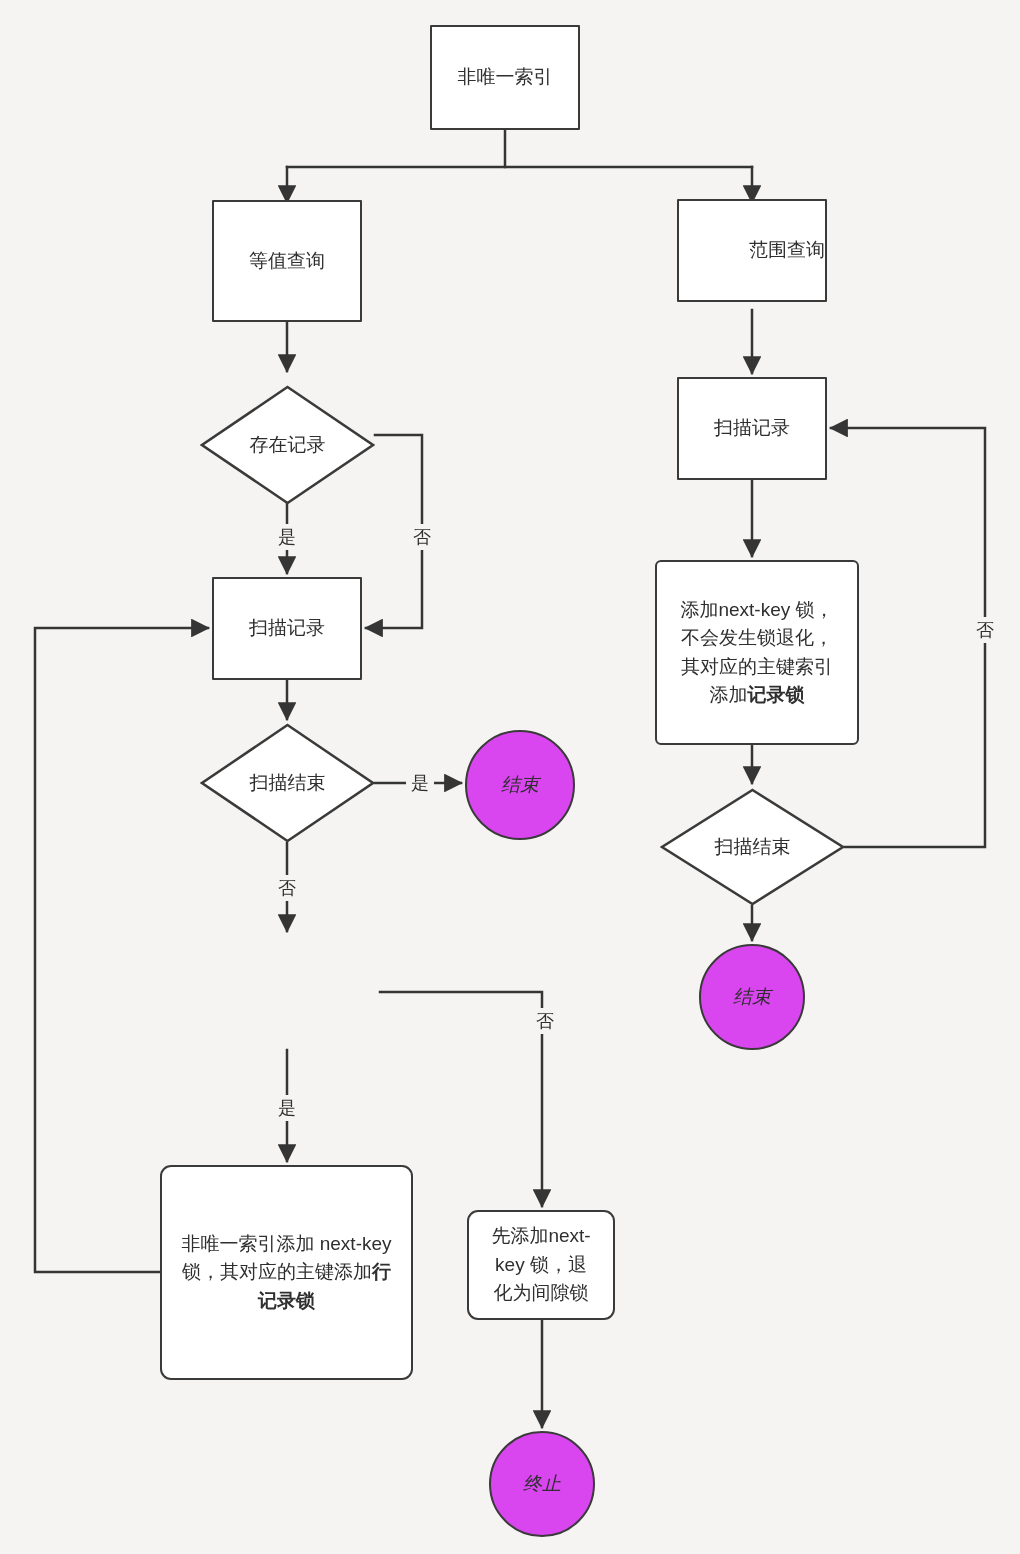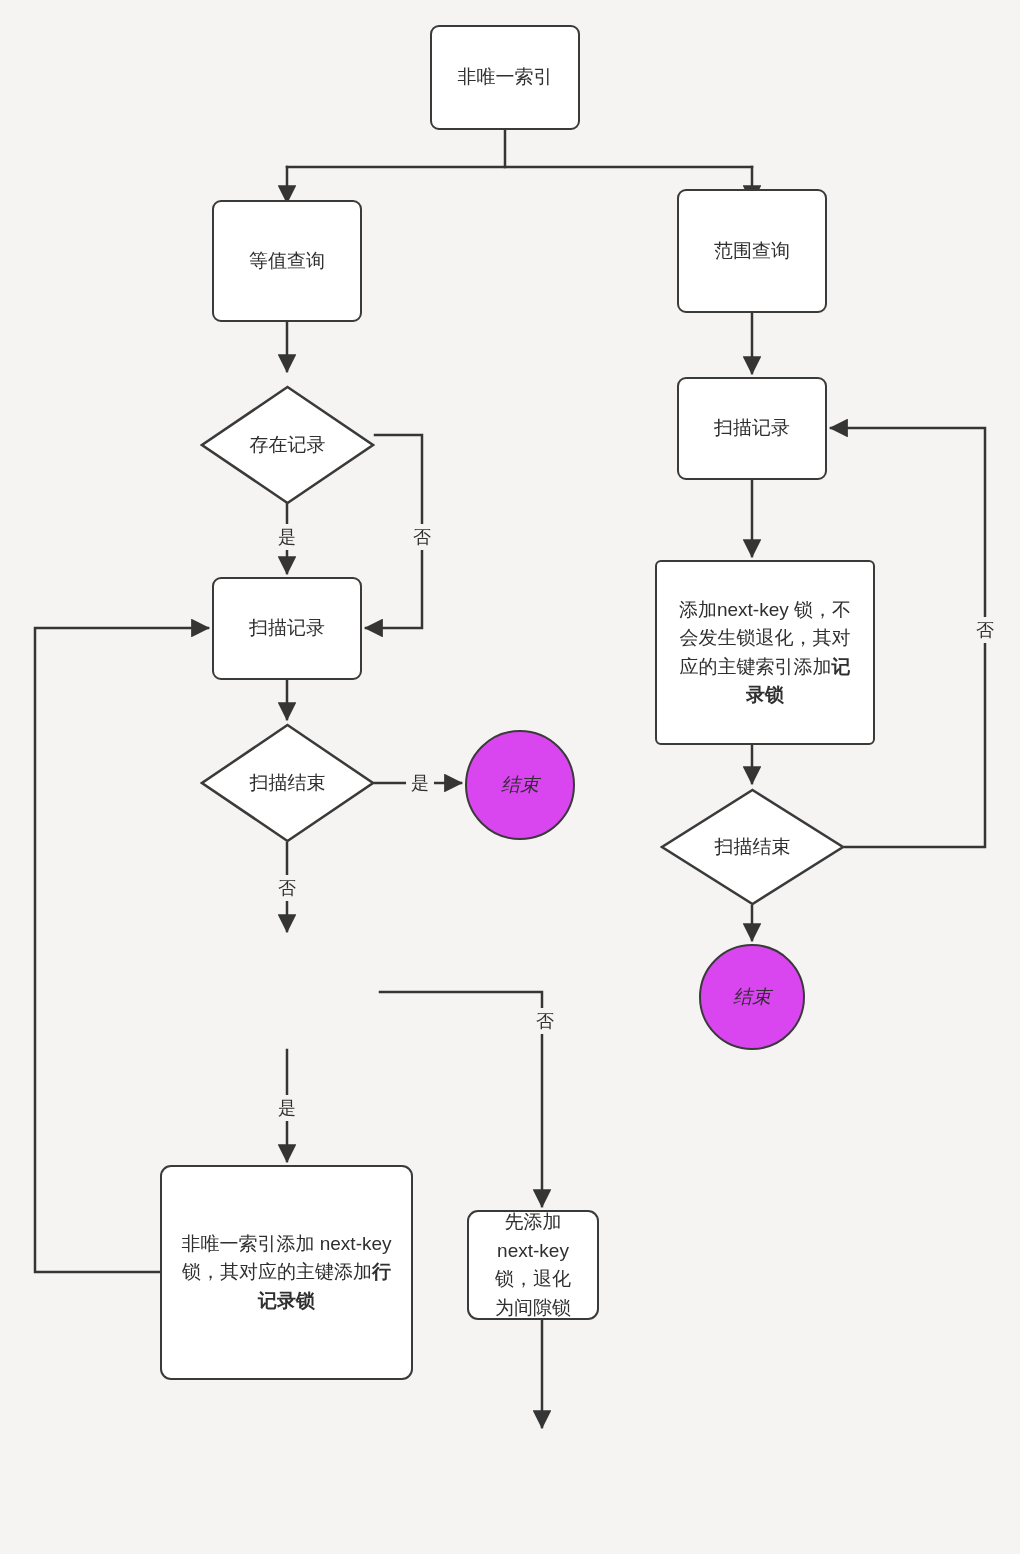--- a/index.html
+++ b/index.html
@@ -20,21 +20,21 @@
   .node {
     position:absolute;
     display:flex;
     align-items:center;
     justify-content:center;
     text-align:center;
     font-size:19px;
     line-height:1.4;
     color:#2f2f2f;
   }
-  .rect  { background:#ffffff; border:2.5px solid #3a3a3a; border-radius:9px; }
+  .rect  { background:#ffffff; border:2.5px solid #3a3a3a; border-radius:1px; }
   .rect.sharp { border-radius:11px; }
   .rect.soft  { border-radius:6px; }
   .circle { background:#d946ef; border:2.5px solid #3a3a3a; border-radius:50%;font-style:italic; }
   .diamond { background:transparent; }
   .diamond svg { position:absolute; left:0; top:0; width:100%; height:100%; }
   .diamond .label { position:relative; z-index:1; }
   .multiline { padding:14px 18px; line-height:1.5; }
   .edge-label {
     position:absolute;
     transform:translate(-50%,-50%);
@@ -81,21 +81,21 @@
   </svg>
 
   <div class="node rect" style="left:430px; top:25px; width:150px; height:105px;">
     <span>非唯一索引</span>
   </div>
 
   <div class="node rect" style="left:212px; top:200px; width:150px; height:122px;text-align:right;">
     <span>等值查询</span>
   </div>
 
-  <div class="node rect" style="left:677px; top:189px; width:150px; height:124px;">
+  <div class="node rect" style="left:677px; top:199px; width:150px; height:103px;justify-content:flex-end;">
     <span>范围查询</span>
   </div>
 
   <div class="node diamond" style="left:200px; top:385px; width:175px; height:120px;">
     <svg viewBox="0 0 175 120" preserveAspectRatio="none">
       <polygon points="87.5,2 173,60 87.5,118 2,60" fill="#ffffff" stroke="#3a3a3a" stroke-width="2.5"></polygon>
     </svg>
     <span class="label">存在记录</span>
   </div>
 
@@ -112,30 +112,33 @@
 
   <div class="node circle" style="left:465px; top:730px; width:110px; height:110px;">
     <span>结束</span>
   </div>
 
 
   <div class="node rect sharp multiline" style="left:160px; top:1165px; width:253px; height:215px;">
     <span><span>非唯一索引添加 next-key 锁，其对应的主键添加</span><b>行记录锁</b></span>
   </div>
 
-  <div class="node rect sharp multiline" style="left:467px; top:1210px; width:132px; height:110px;">
+  <div class="node rect sharp multiline" style="left:467px; top:1210px; width:148px; height:110px;">
     <span>先添加next-key 锁，退化为间隙锁</span>
   </div>
 
+  <div class="node circle" style="left:489px; top:1431px; width:106px; height:106px;">
+    <span>终止</span>
+  </div>
 
   <div class="node rect" style="left:677px; top:377px; width:150px; height:103px;">
     <span>扫描记录</span>
   </div>
 
-  <div class="node rect soft multiline" style="left:655px; top:560px; width:220px; height:185px;">
+  <div class="node rect soft multiline" style="left:655px; top:560px; width:204px; height:185px;">
     <span><span>添加next-key 锁，不会发生锁退化，其对应的主键索引添加</span><b>记录锁</b></span>
   </div>
 
   <div class="node diamond" style="left:660px; top:788px; width:185px; height:118px;">
     <svg viewBox="0 0 185 118" preserveAspectRatio="none">
       <polygon points="92.5,2 183,59 92.5,116 2,59" fill="#ffffff" stroke="#3a3a3a" stroke-width="2.5"></polygon>
     </svg>
     <span class="label">扫描结束</span>
   </div>
 

